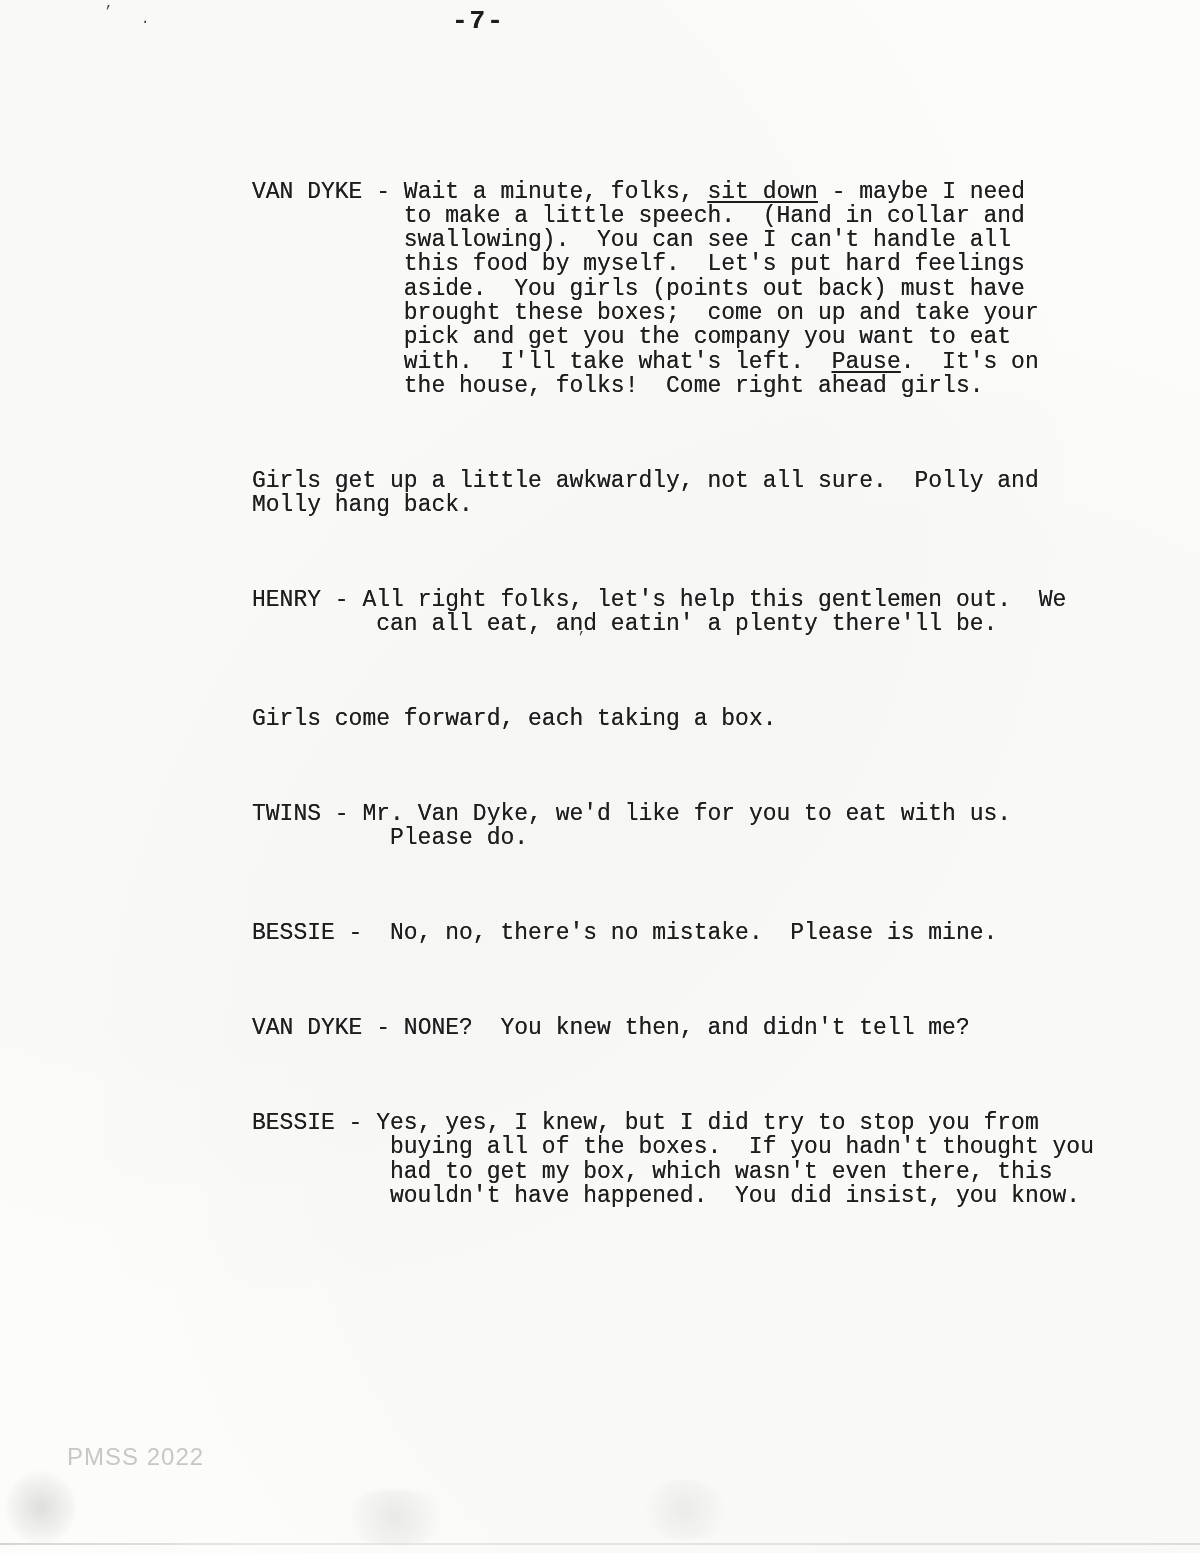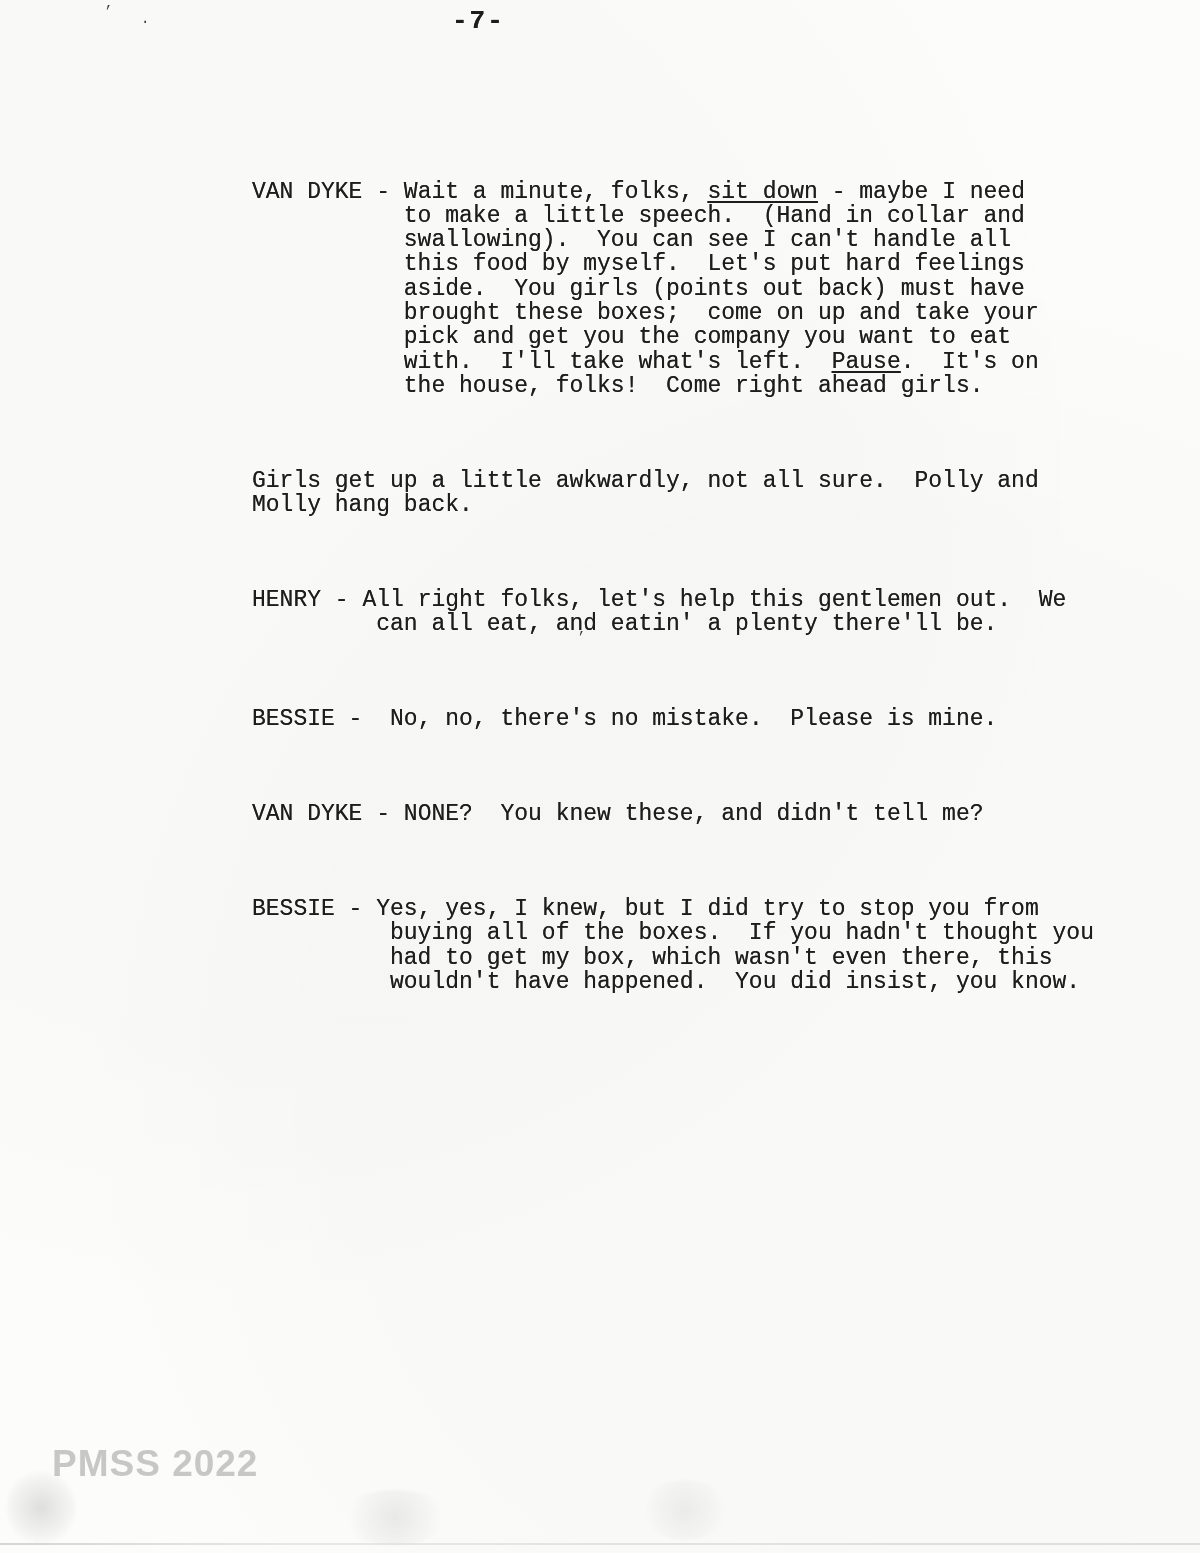--- a/index.html
+++ b/index.html
@@ -27,23 +27,23 @@
     text-shadow:0 0 0.6px rgba(25,25,25,0.75);
   }
   .block{margin:0 0 22px 0;font-family:Liberation Mono, monospace;}
   .block:last-child{margin-bottom:0;}
   .ind-9 {padding-left:9ch; text-indent:-9ch;}
   .ind-10{padding-left:10ch;text-indent:-10ch;}
   .ind-11{padding-left:11ch;text-indent:-11ch;}
   .ind-13{padding-left:13ch;text-indent:-13ch;}
   u{text-decoration-thickness:2px;text-underline-offset:3px;}
   .watermark{
-    position:absolute;left:52px;top:1443px;
+    position:absolute;left:67px;top:1443px;
     font-family:"Liberation Sans","DejaVu Sans",sans-serif;
-    font-size:37px;font-weight:700;letter-spacing:1px;
+    font-size:24px;font-weight:400;letter-spacing:1px;
     color:#c7c7c5;
   }
   
   .speck{position:absolute;color:#3a3a3a;font-size:14px;font-family:"Liberation Mono",monospace;}
   .scan-line{
     position:absolute;left:0;top:1543px;width:1200px;height:2px;
     background:linear-gradient(90deg,#b5b5b3,#d8d8d6 25%,#cfcfcd 60%,#c6c6c4);
     opacity:.55;
   }
   .smudge{
@@ -63,22 +63,24 @@
   <div class="pageno">-7-</div>
 
   <span class="speck" style="left:104px;top:4px;">’</span>
   <span class="speck" style="left:141px;top:14px;">·</span>
   <span class="speck" style="left:577px;top:630px;">’</span>
 
   <div class="content">
     <div class="block ind-11">VAN DYKE - Wait a minute, folks, <u>sit down</u> - maybe I need<br>to make a little speech.  (Hand in collar and<br>swallowing).  You can see I can't handle all<br>this food by myself.  Let's put hard feelings<br>aside.  You girls (points out back) must have<br>brought these boxes;  come on up and take your<br>pick and get you the company you want to eat<br>with.  I'll take what's left.  <u>Pause</u>.  It's on<br>the house, folks!  Come right ahead girls.</div>
     <div class="block">Girls get up a little awkwardly, not all sure.  Polly and<br>Molly hang back.</div>
     <div class="block ind-9">HENRY - All right folks, let's help this gentlemen out.  We<br>can all eat, and eatin' a plenty there'll be.</div>
+    <div class="block">Girls come forward, each taking a box.</div>
+    <div class="block ind-10">TWINS - Mr. Van Dyke, we'd like for you to eat with us.<br>Please do.</div>
     <div class="block">BESSIE -  No, no, there's no mistake.  Please is mine.</div>
-    <div class="block">VAN DYKE - NONE?  You knew these, and didn't tell me?</div>
+    <div class="block">VAN DYKE - NONE?  You knew then, and didn't tell me?</div>
     <div class="block ind-10">BESSIE - Yes, yes, I knew, but I did try to stop you from<br>buying all of the boxes.  If you hadn't thought you<br>had to get my box, which wasn't even there, this<br>wouldn't have happened.  You did insist, you know.</div>
     
     
     
   </div>
 
   <div class="watermark">PMSS 2022</div>
 
   <div class="smudge smudge-1"></div>
   <div class="smudge smudge-2"></div>

